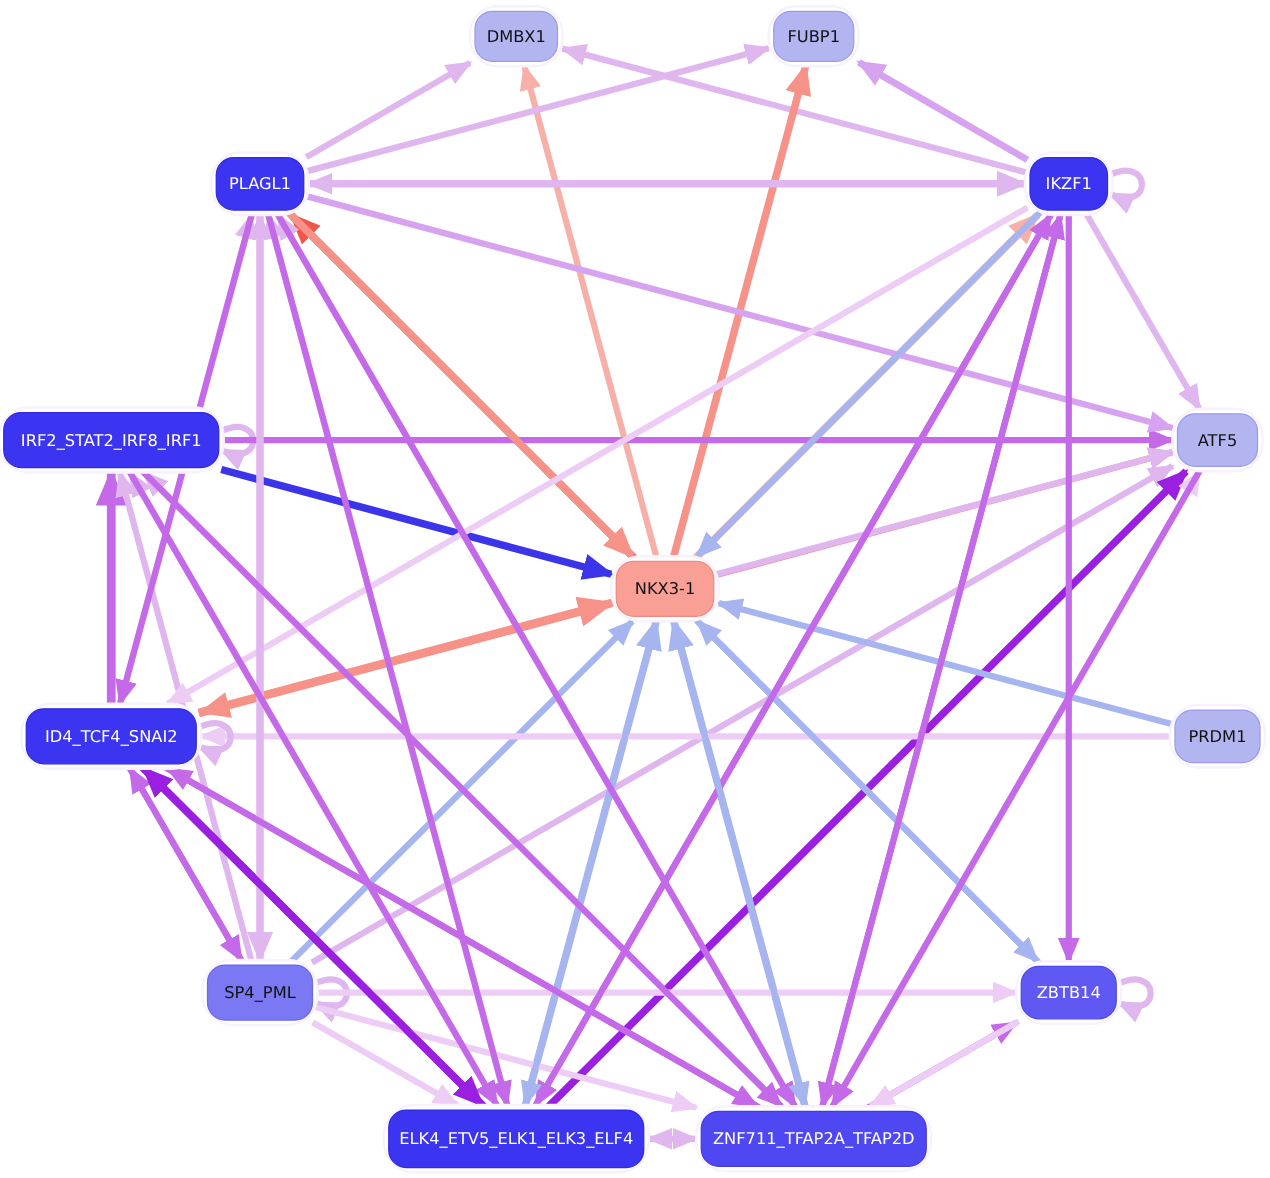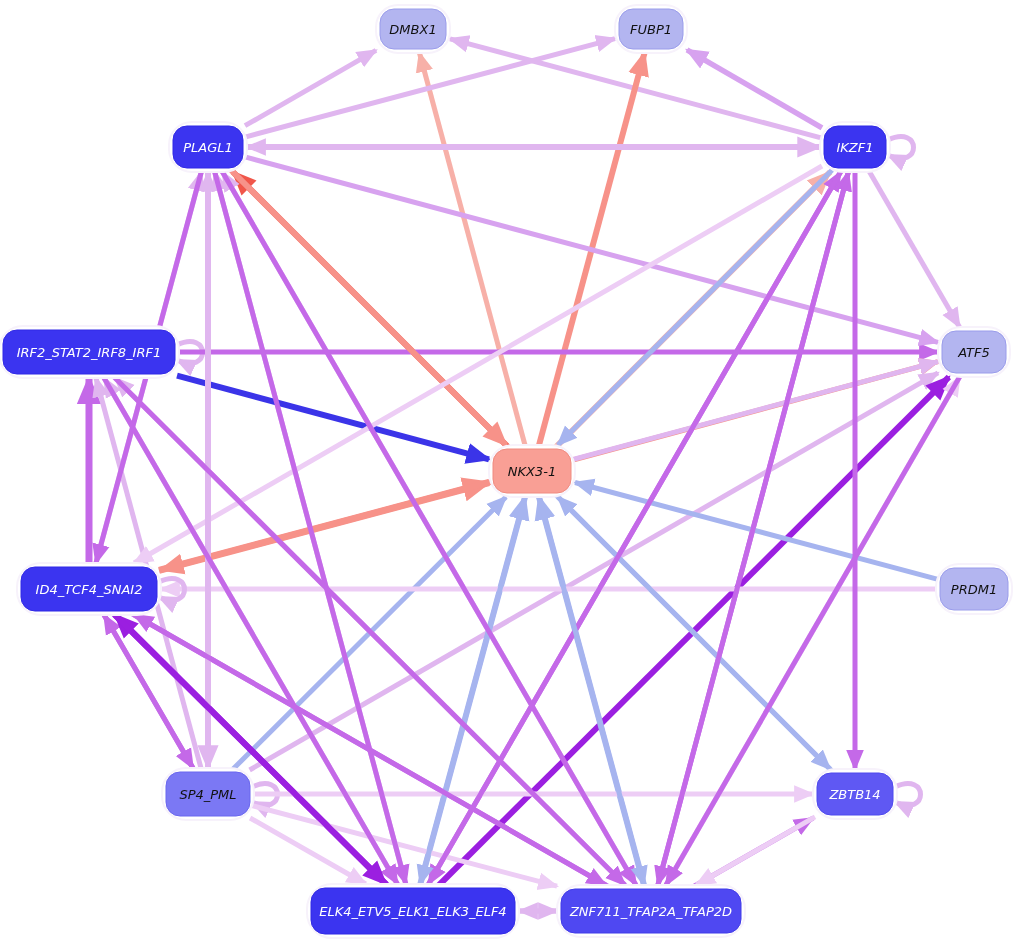--- a/index.html
+++ b/index.html
@@ -1,18 +1,18 @@
 <!DOCTYPE html>
 <html><head>
 <meta charset="utf-8">
 <title>Gene Regulatory Network</title>
 <style>
   html,body{margin:0;padding:0;background:#ffffff;}
   body{font-family:"DejaVu Sans","Liberation Sans",sans-serif;}
-  #stage{position:relative;width:1016px;height:942px;background:#ffffff;overflow:hidden;font-style:italic;}
+  #stage{position:relative;width:1016px;height:942px;background:#ffffff;overflow:hidden;}
   #net{position:absolute;left:0;top:0;width:1016px;height:942px;}
   .node-label{
     font-family:"DejaVu Sans","Liberation Sans",sans-serif;
     font-size:13px;
     dominant-baseline:middle;
     text-anchor:middle;
     pointer-events:none;
     letter-spacing:0px;
   }
 </style>

